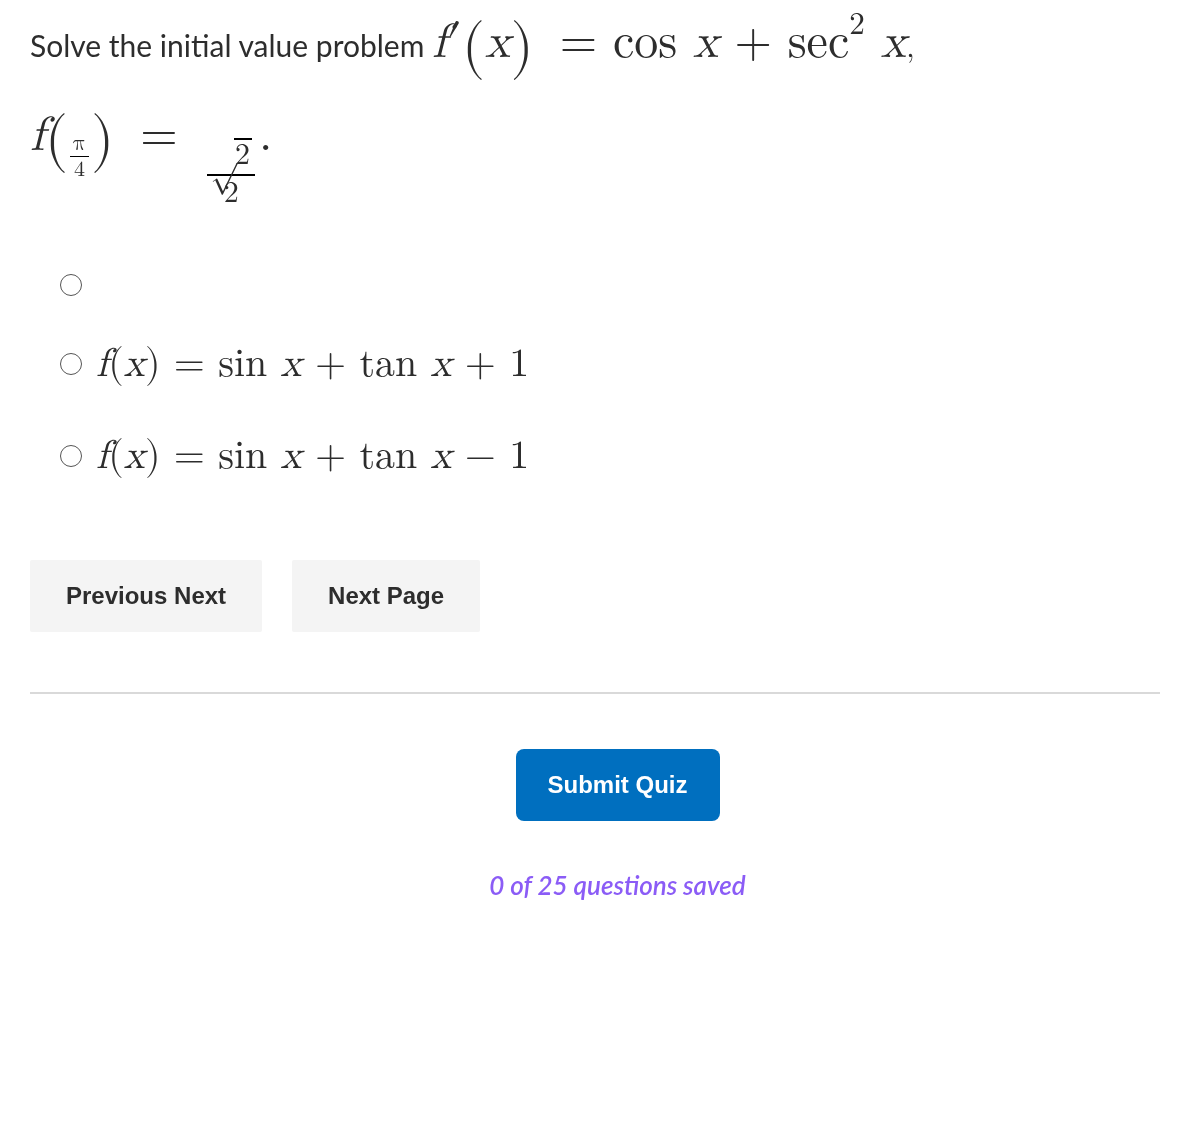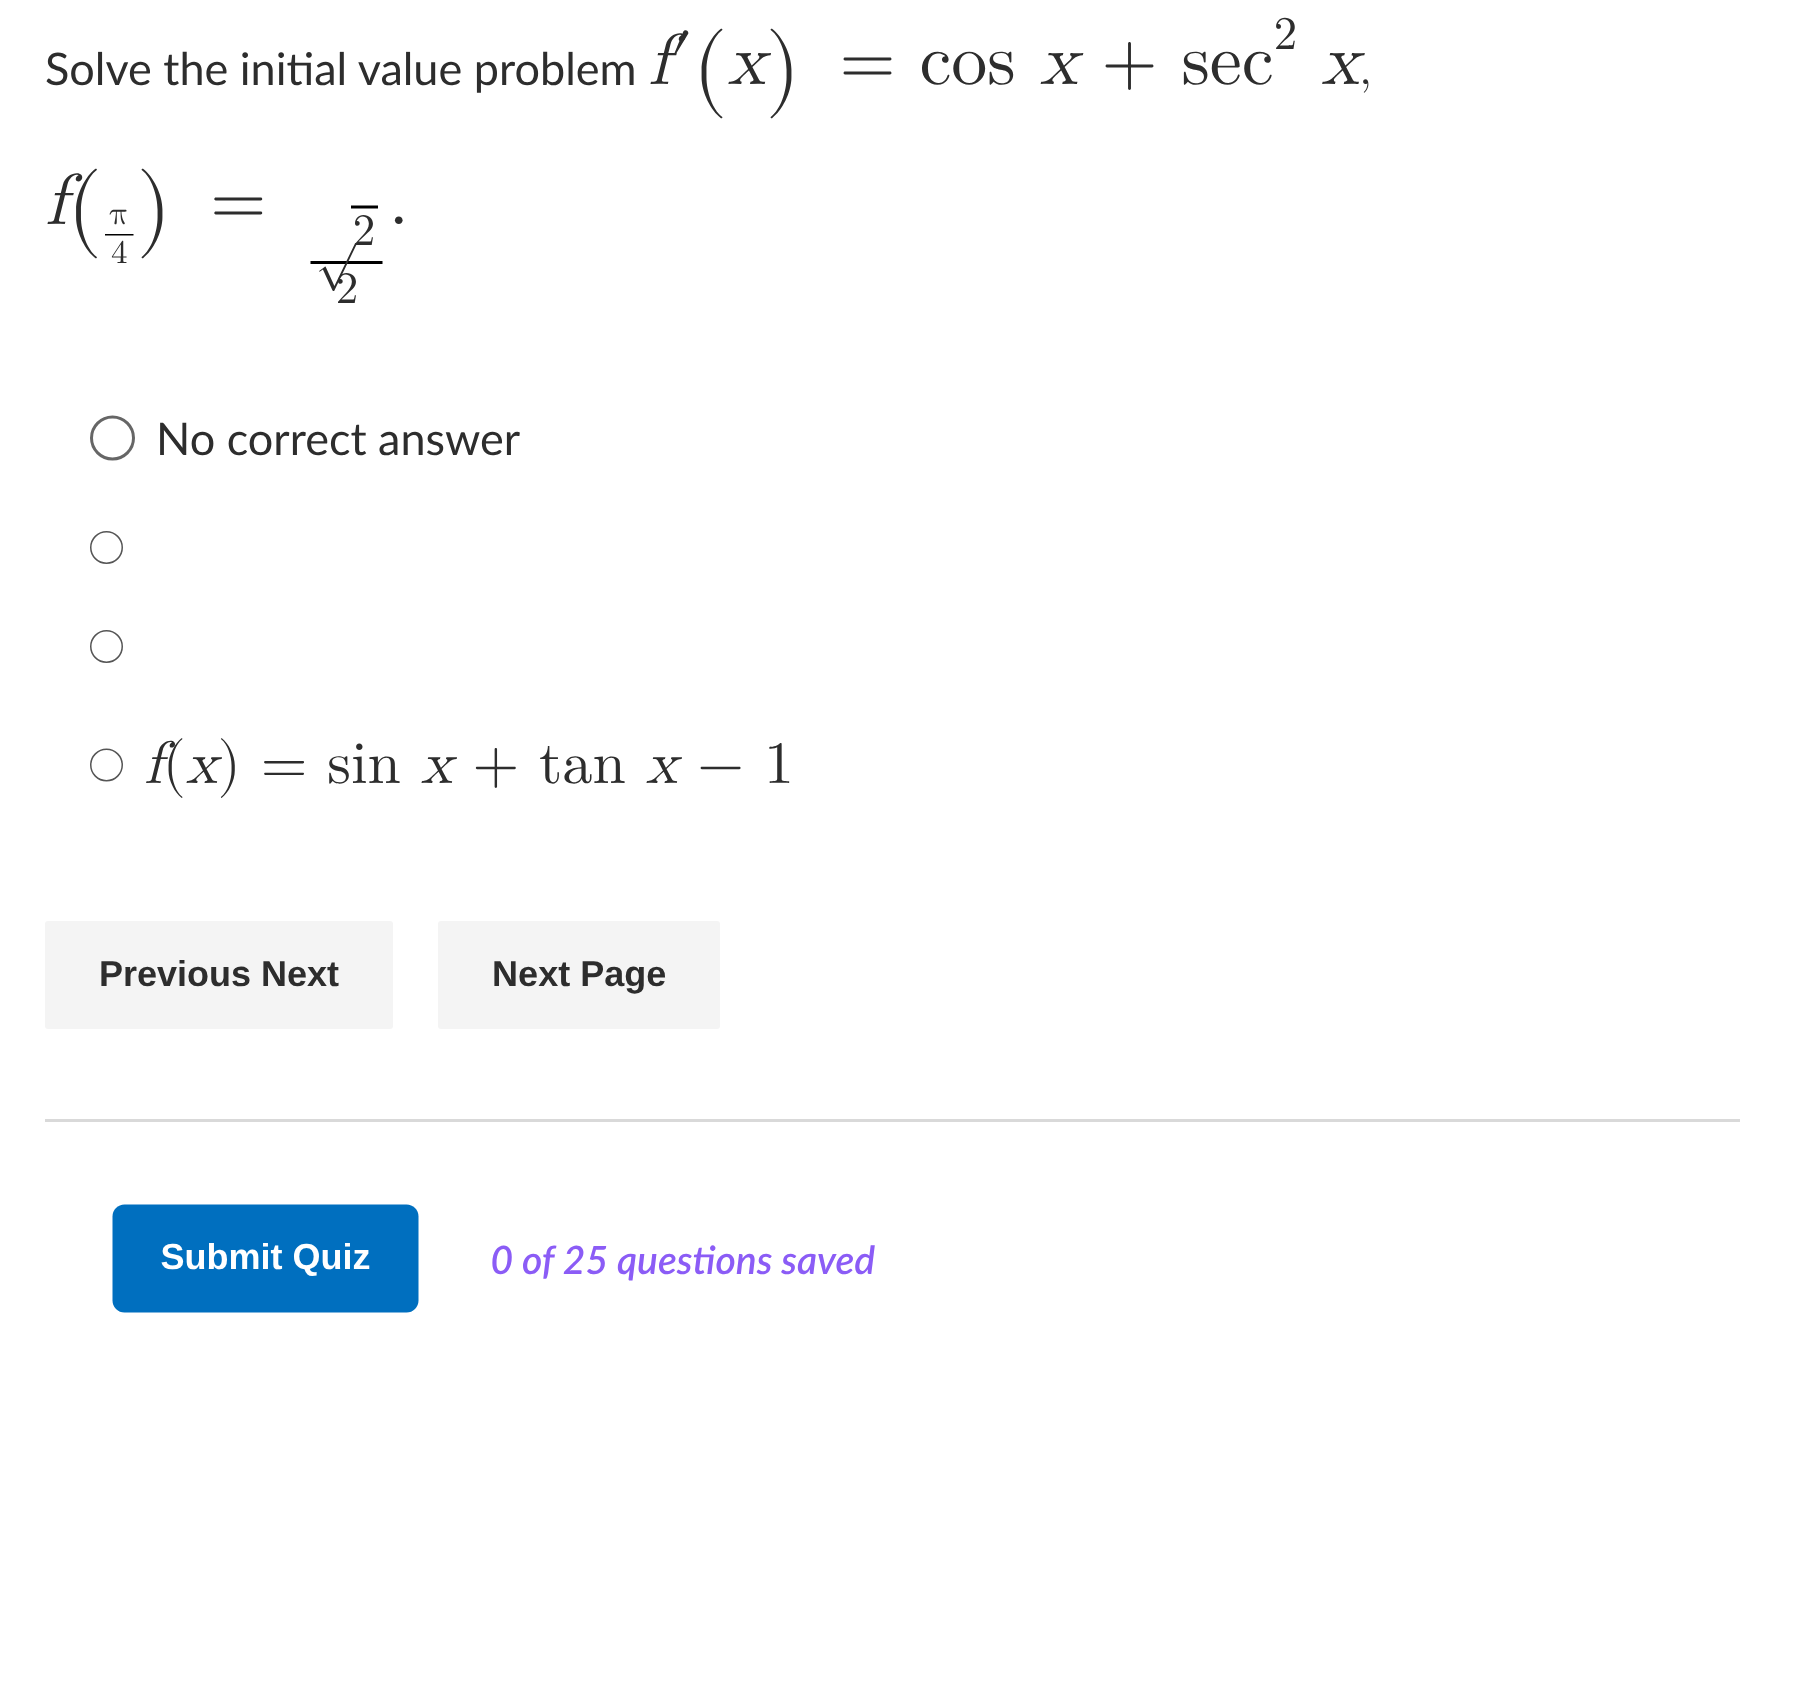--- a/index.html
+++ b/index.html
@@ -130,20 +130,21 @@
     border-top: 2px solid #d9d9d9;
     margin: 60px 0 0 0;
   }
 
   .footer-row {
     display: flex;
     align-items: center;
     gap: 48px;
     margin-top: 55px;
     margin-left: 45px;
+    flex-direction: column;
   }
   .submit-btn {
     background: #006fbf;
     color: #fff;
     border: none;
     border-radius: 8px;
     padding: 22px 32px;
     font-size: 24px;
     font-weight: 700;
     cursor: pointer;
@@ -174,31 +175,30 @@
         </span><span class="paren-big">)</span>
       <span class="big">&nbsp;=&nbsp;</span>
       <span class="frac-big">
         <span class="num"><span class="sqrt"><span class="sqrt-sym">√</span><span class="sqrt-arg">2</span></span></span>
         <span class="den">2</span>
       </span><span class="big">.</span>
     </span>
   </div>
 
   <div class="answers">
-    <label class="option">
-      <span class="radio-outline"></span>
-      <span class="option-label">No correct answer</span>
-    </label>
 
     <label class="option">
       <span class="radio-thin"></span>
     </label>
 
     <label class="option">
       <span class="radio-thin"></span>
+      <span class="option-label math">
+        <span class="it">f</span>(<span class="it">x</span>) = sin <span class="it">x</span> + tan <span class="it">x</span> + 1
+      </span>
     </label>
 
     <label class="option">
       <span class="radio-thin"></span>
       <span class="option-label math">
         <span class="it">f</span>(<span class="it">x</span>) = sin <span class="it">x</span> + tan <span class="it">x</span> − 1
       </span>
     </label>
   </div>
 

